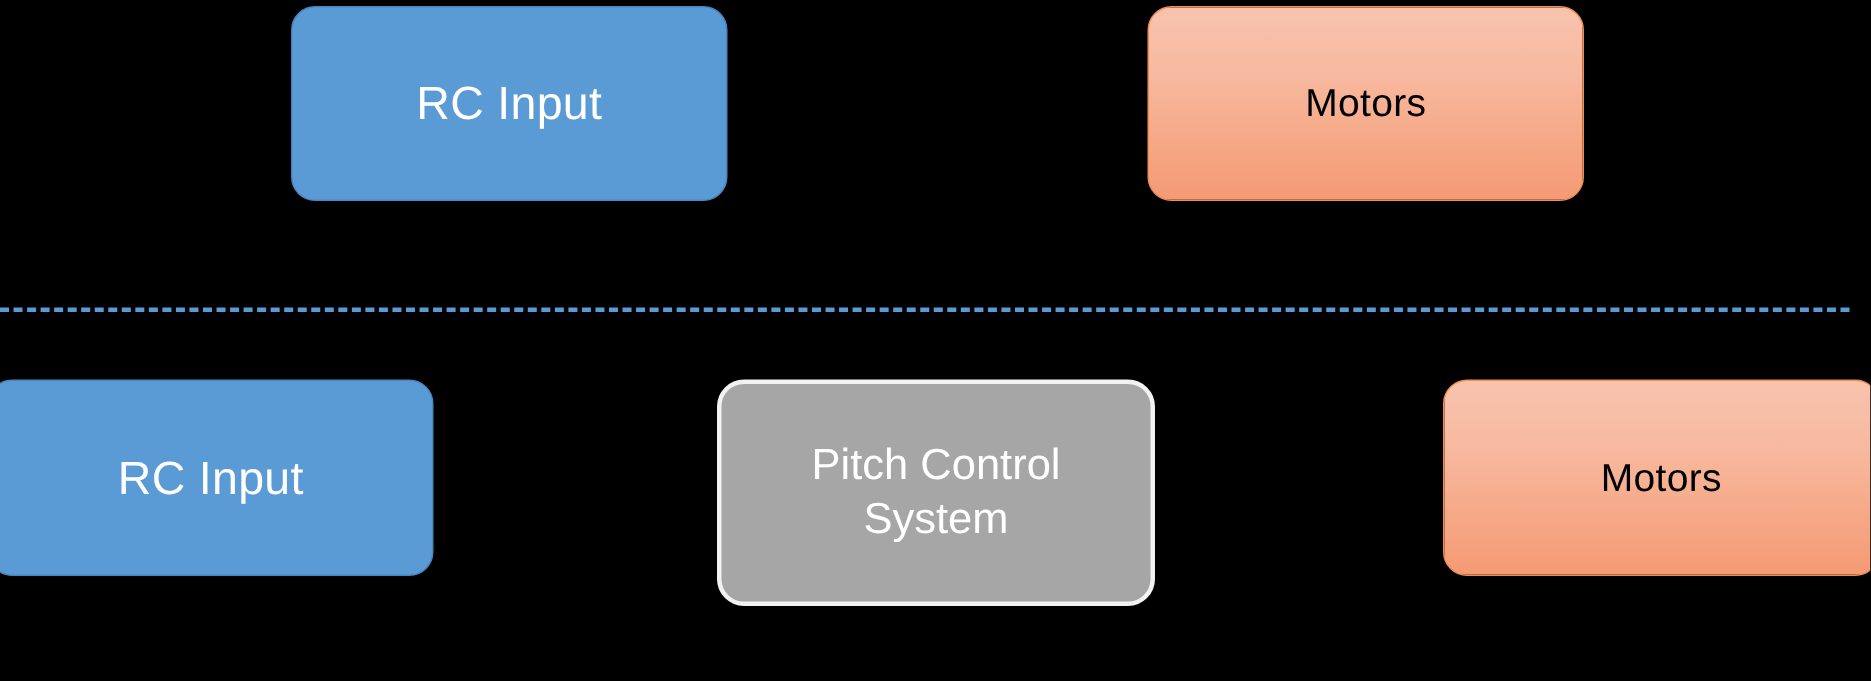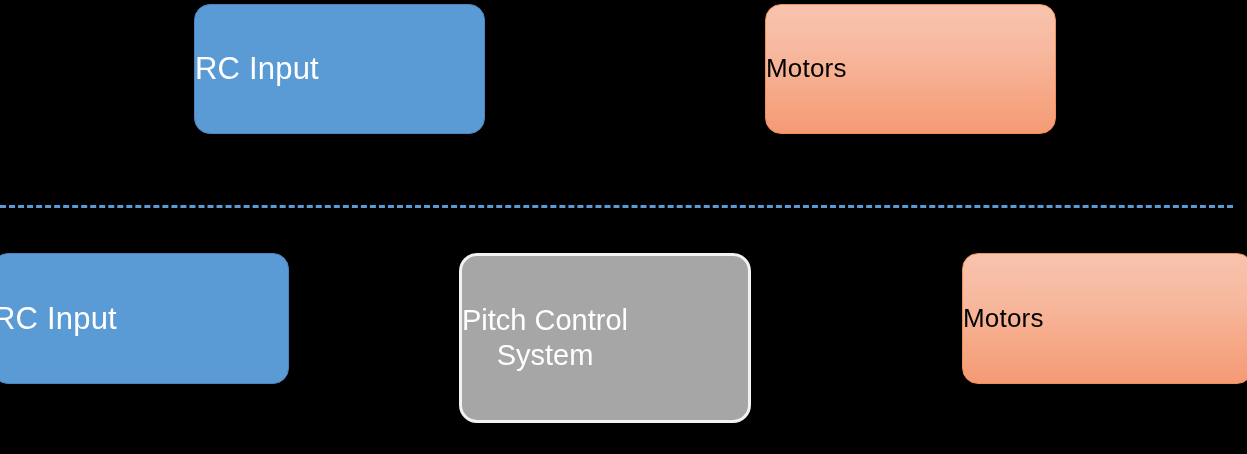--- a/index.html
+++ b/index.html
@@ -17,21 +17,21 @@
     height: 454px;
     background: #000000;
     overflow: hidden;
   }
 
   .node {
     position: absolute;
     box-sizing: border-box;
     display: flex;
     align-items: center;
-    justify-content: flex-start;
+    justify-content: center;
     text-align: center;
     border-radius: 16px;
     line-height: 1.22;
     white-space: pre-line;
   }
 
   
   .node--blue {
     background: #5b9bd5;
     border: 1px solid #4a86bd;
@@ -82,21 +82,21 @@
   <div class="node node--orange" style="left:765px; top:4px; width:291px; height:130px;">
     <span class="node-label">Motors</span>
   </div>
 
   <div class="divider" style="left:0px; top:205px; width:1233px;"></div>
 
   <div class="node node--blue" style="left:-8px; top:253px; width:297px; height:131px;">
     <span class="node-label">RC Input</span>
   </div>
 
-  <div class="node node--gray" style="left:459px; top:253px; width:292px; height:170px;">
+  <div class="node node--gray" style="left:478px; top:253px; width:292px; height:151px;">
     <span class="node-label">Pitch Control
 System</span>
   </div>
 
   <div class="node node--orange" style="left:962px; top:253px; width:291px; height:131px;">
     <span class="node-label">Motors</span>
   </div>
 
 </div>
 

